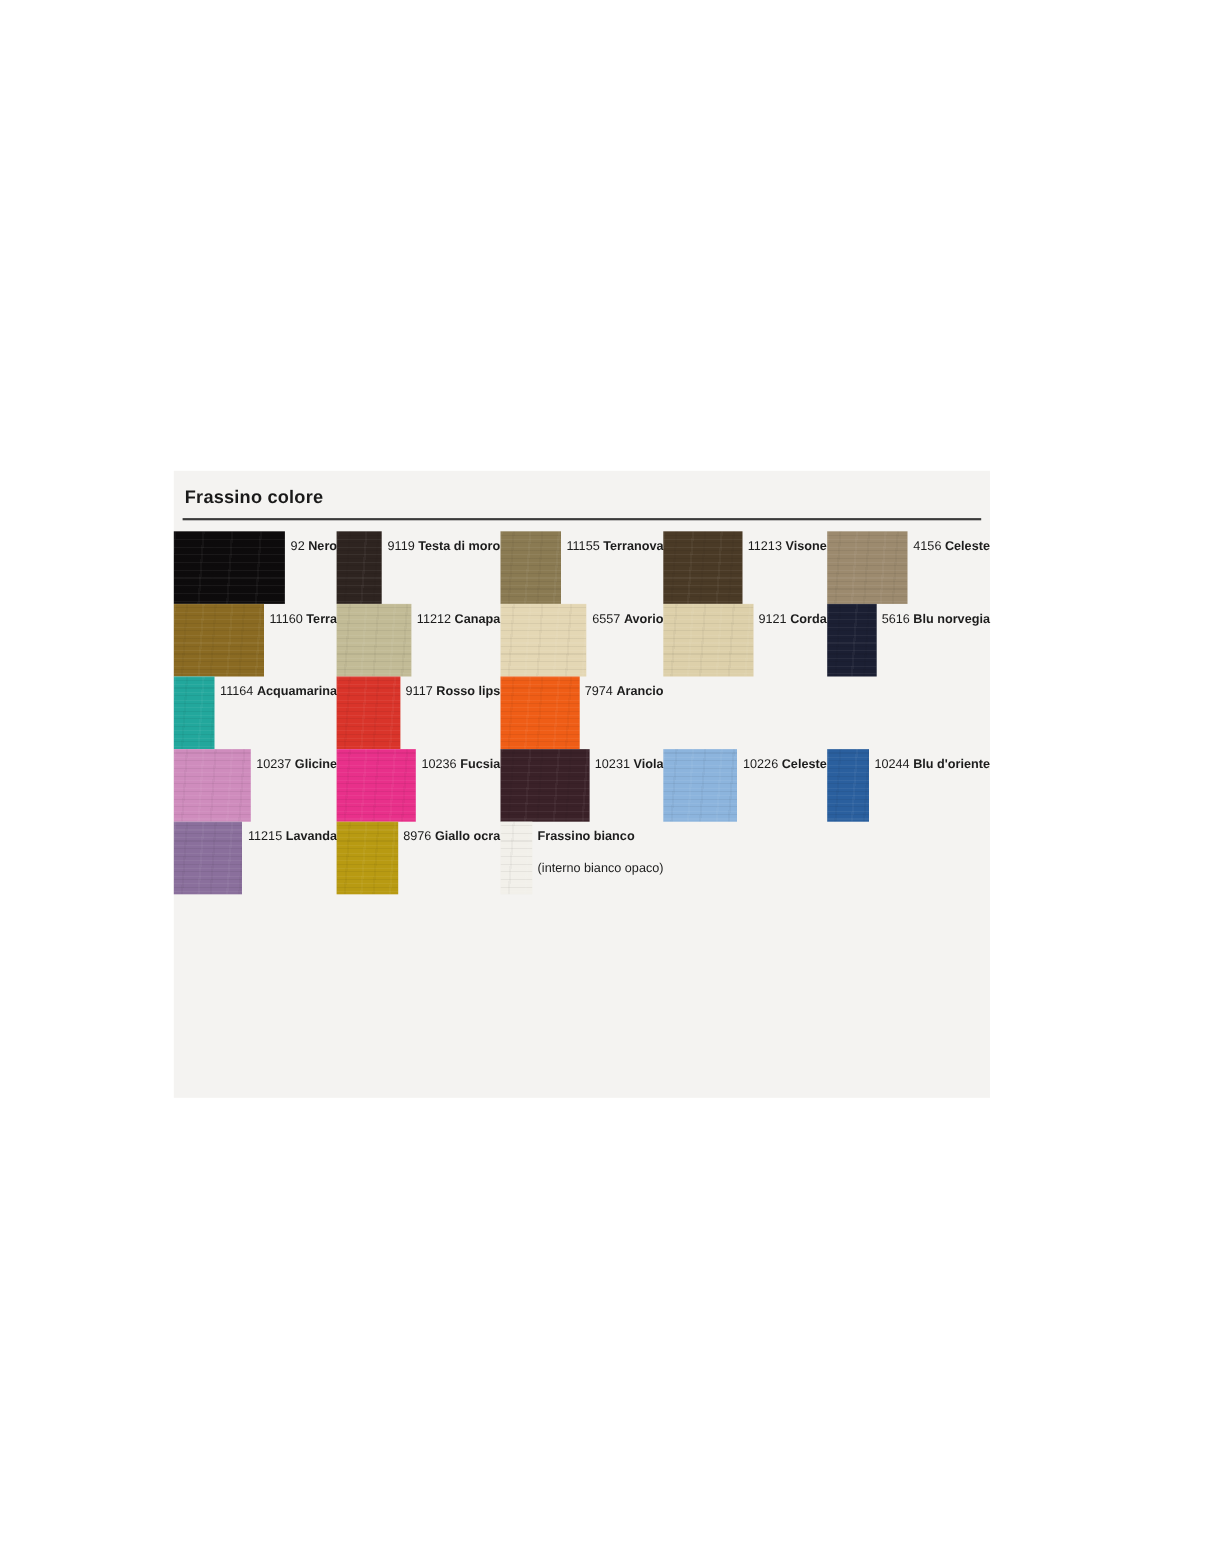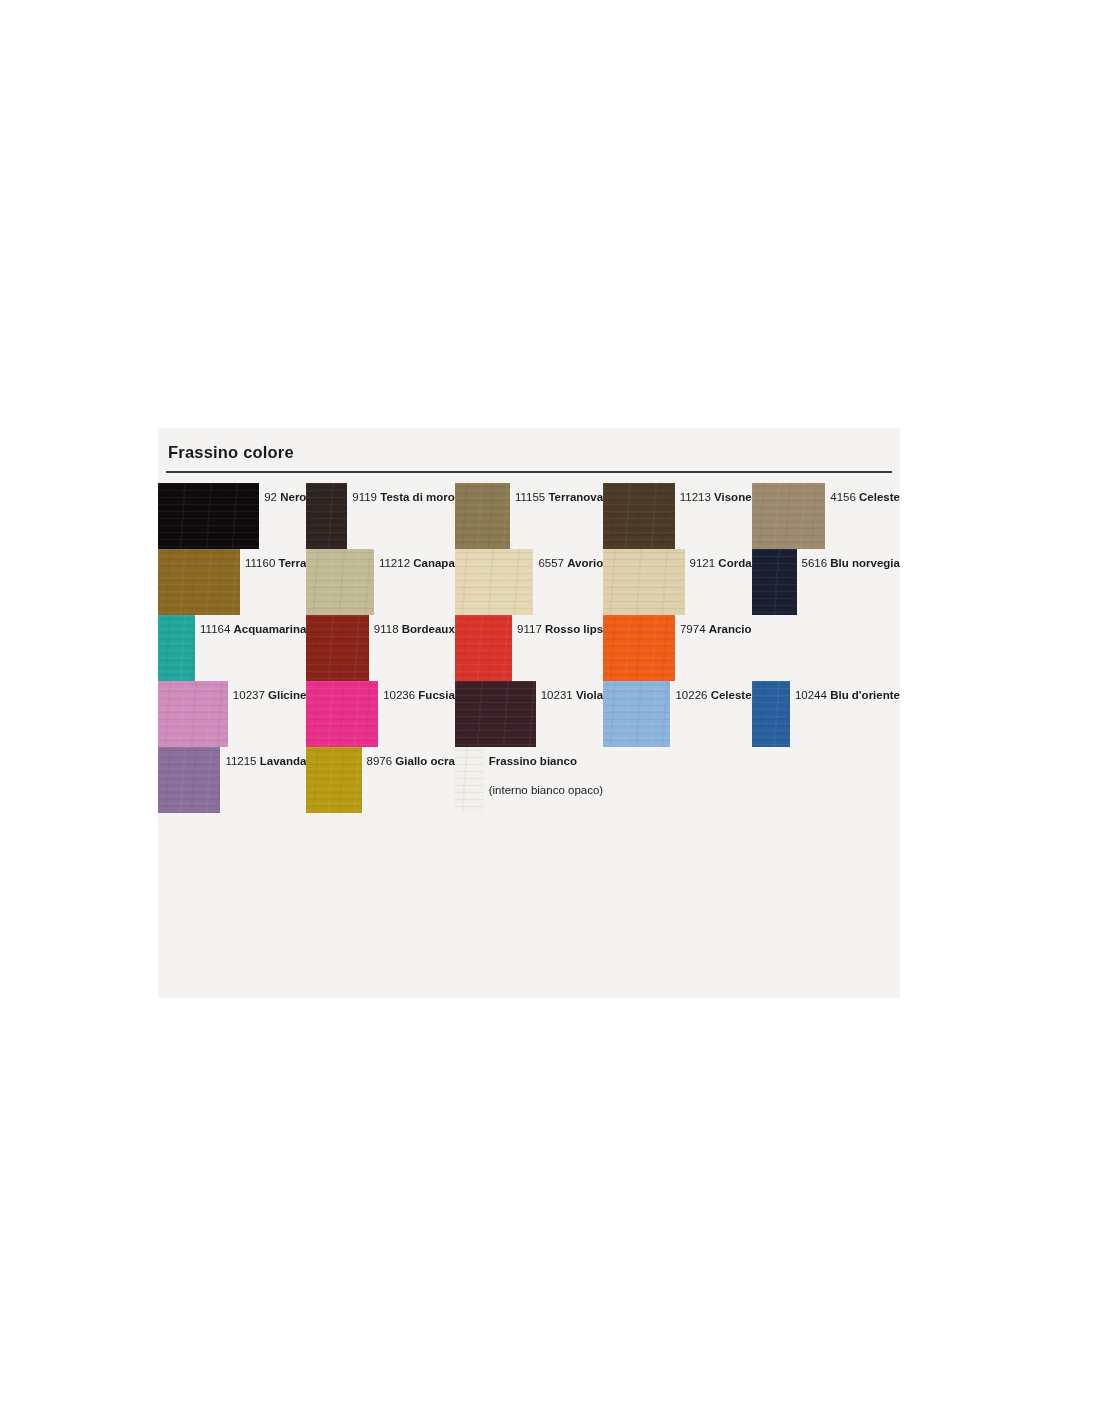--- a/index.html
+++ b/index.html
@@ -198,24 +198,20 @@
             <div class="chip" style="background: rgb(27, 31, 51);"></div>
             <div class="caption"><span class="cap-code">5616 </span><span class="cap-name">Blu norvegia</span></div>
           </div>
         </div>
         <div class="swatch-row">
           <div class="swatch-cell">
             <div class="chip" style="background: rgb(34, 167, 156);"></div>
             <div class="caption"><span class="cap-code">11164 </span><span class="cap-name">Acquamarina</span></div>
           </div>
           <div class="swatch-cell">
-            <div class="chip" style="background: rgb(138, 36, 24);"></div>
-            <div class="caption"><span class="cap-code">9118 </span><span class="cap-name">Bordeaux</span></div>
-          </div>
-          <div class="swatch-cell">
             <div class="chip" style="background: rgb(217, 52, 42);"></div>
             <div class="caption"><span class="cap-code">9117 </span><span class="cap-name">Rosso lips</span></div>
           </div>
           <div class="swatch-cell">
             <div class="chip" style="background: rgb(239, 93, 22);"></div>
             <div class="caption"><span class="cap-code">7974 </span><span class="cap-name">Arancio</span></div>
           </div>
         </div>
         <div class="swatch-row">
           <div class="swatch-cell">

